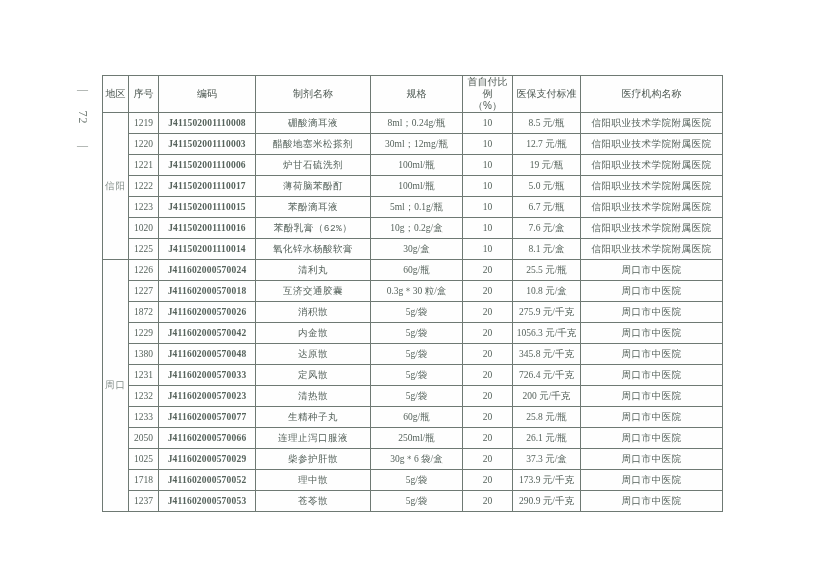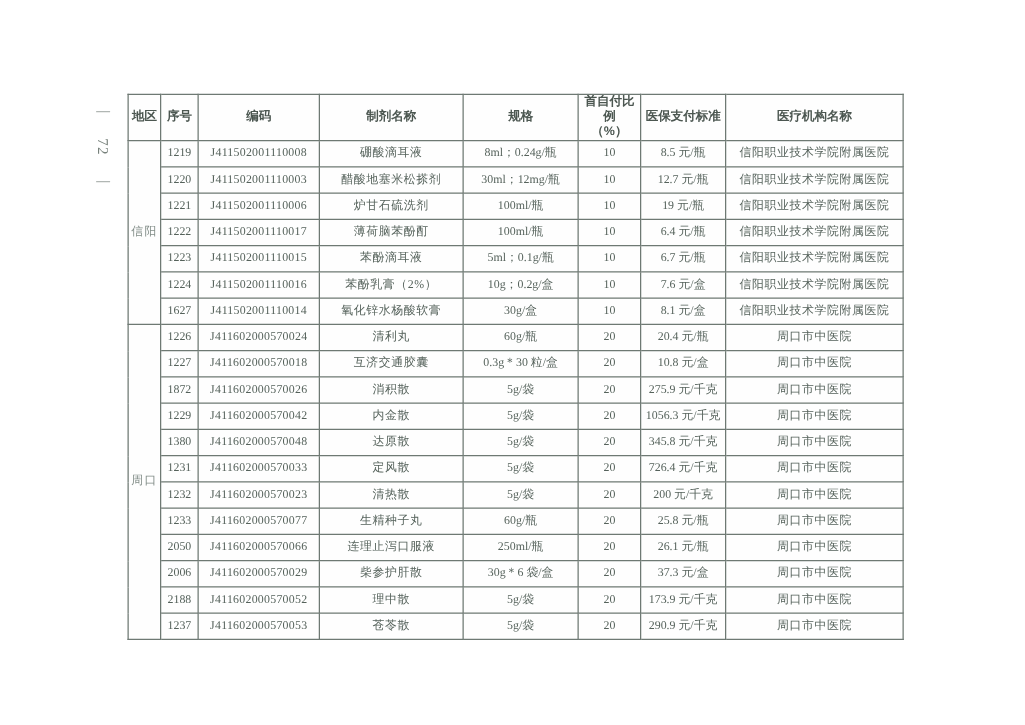--- a/index.html
+++ b/index.html
@@ -56,43 +56,45 @@
     text-align: center;
     vertical-align: middle;
     overflow: hidden;
     white-space: nowrap;
   }
   table.sheet {
     border: 1.5px solid #5f6a64;
   }
   table.sheet th {
     font-family: "Liberation Sans", "DejaVu Sans", sans-serif;
-    font-weight: bold;
+    font-weight: normal;
     font-size: 10px;
     color: #4c5751;
     height: 30px;
     white-space: pre-line;
     line-height: 12px;
   }
   table.sheet td {
     font-size: 9.5px;
     height: 20px;
     line-height: 11px;
   }
   td.c-region {
     color: #828d88;
     font-size: 10px;
     letter-spacing: 1px;
   }
   td.c-code {
     font-size: 9px;
     letter-spacing: 0.2px;
+    font-weight: bold;
   }
   td.c-org, td.c-name {
     letter-spacing: 0.5px;
+    font-family: Liberation Mono, monospace;
   }
 </style>
 </head>
 <body>
 
 <div class="page-num">
   <span class="dash">—</span>
   <span class="num">72</span>
   <span class="dash">—</span>
 </div>
@@ -149,58 +151,58 @@
       <td>10</td>
       <td>19 元/瓶</td>
       <td class="c-org">信阳职业技术学院附属医院</td>
     </tr>
     <tr>
       <td>1222</td>
       <td class="c-code">J411502001110017</td>
       <td class="c-name">薄荷脑苯酚酊</td>
       <td>100ml/瓶</td>
       <td>10</td>
-      <td>6.4 元/瓶</td>
+      <td>5.0 元/瓶</td>
       <td class="c-org">信阳职业技术学院附属医院</td>
     </tr>
     <tr>
       <td>1223</td>
       <td class="c-code">J411502001110015</td>
       <td class="c-name">苯酚滴耳液</td>
       <td>5ml；0.1g/瓶</td>
       <td>10</td>
       <td>6.7 元/瓶</td>
       <td class="c-org">信阳职业技术学院附属医院</td>
     </tr>
     <tr>
-      <td>1224</td>
+      <td>1020</td>
       <td class="c-code">J411502001110016</td>
-      <td class="c-name">苯酚乳膏（2%）</td>
+      <td class="c-name">苯酚乳膏（62%）</td>
       <td>10g；0.2g/盒</td>
       <td>10</td>
       <td>7.6 元/盒</td>
       <td class="c-org">信阳职业技术学院附属医院</td>
     </tr>
     <tr>
-      <td>1627</td>
+      <td>1225</td>
       <td class="c-code">J411502001110014</td>
       <td class="c-name">氧化锌水杨酸软膏</td>
       <td>30g/盒</td>
       <td>10</td>
       <td>8.1 元/盒</td>
       <td class="c-org">信阳职业技术学院附属医院</td>
     </tr>
     <tr>
       <td class="c-region" rowspan="12">周口</td>
       <td>1226</td>
       <td class="c-code">J411602000570024</td>
       <td class="c-name">清利丸</td>
       <td>60g/瓶</td>
       <td>20</td>
-      <td>20.4 元/瓶</td>
+      <td>25.5 元/瓶</td>
       <td class="c-org">周口市中医院</td>
     </tr>
     <tr>
       <td>1227</td>
       <td class="c-code">J411602000570018</td>
       <td class="c-name">互济交通胶囊</td>
       <td>0.3g＊30 粒/盒</td>
       <td>20</td>
       <td>10.8 元/盒</td>
       <td class="c-org">周口市中医院</td>
@@ -262,30 +264,30 @@
     <tr>
       <td>2050</td>
       <td class="c-code">J411602000570066</td>
       <td class="c-name">连理止泻口服液</td>
       <td>250ml/瓶</td>
       <td>20</td>
       <td>26.1 元/瓶</td>
       <td class="c-org">周口市中医院</td>
     </tr>
     <tr>
-      <td>2006</td>
+      <td>1025</td>
       <td class="c-code">J411602000570029</td>
       <td class="c-name">柴参护肝散</td>
       <td>30g＊6 袋/盒</td>
       <td>20</td>
       <td>37.3 元/盒</td>
       <td class="c-org">周口市中医院</td>
     </tr>
     <tr>
-      <td>2188</td>
+      <td>1718</td>
       <td class="c-code">J411602000570052</td>
       <td class="c-name">理中散</td>
       <td>5g/袋</td>
       <td>20</td>
       <td>173.9 元/千克</td>
       <td class="c-org">周口市中医院</td>
     </tr>
     <tr>
       <td>1237</td>
       <td class="c-code">J411602000570053</td>

